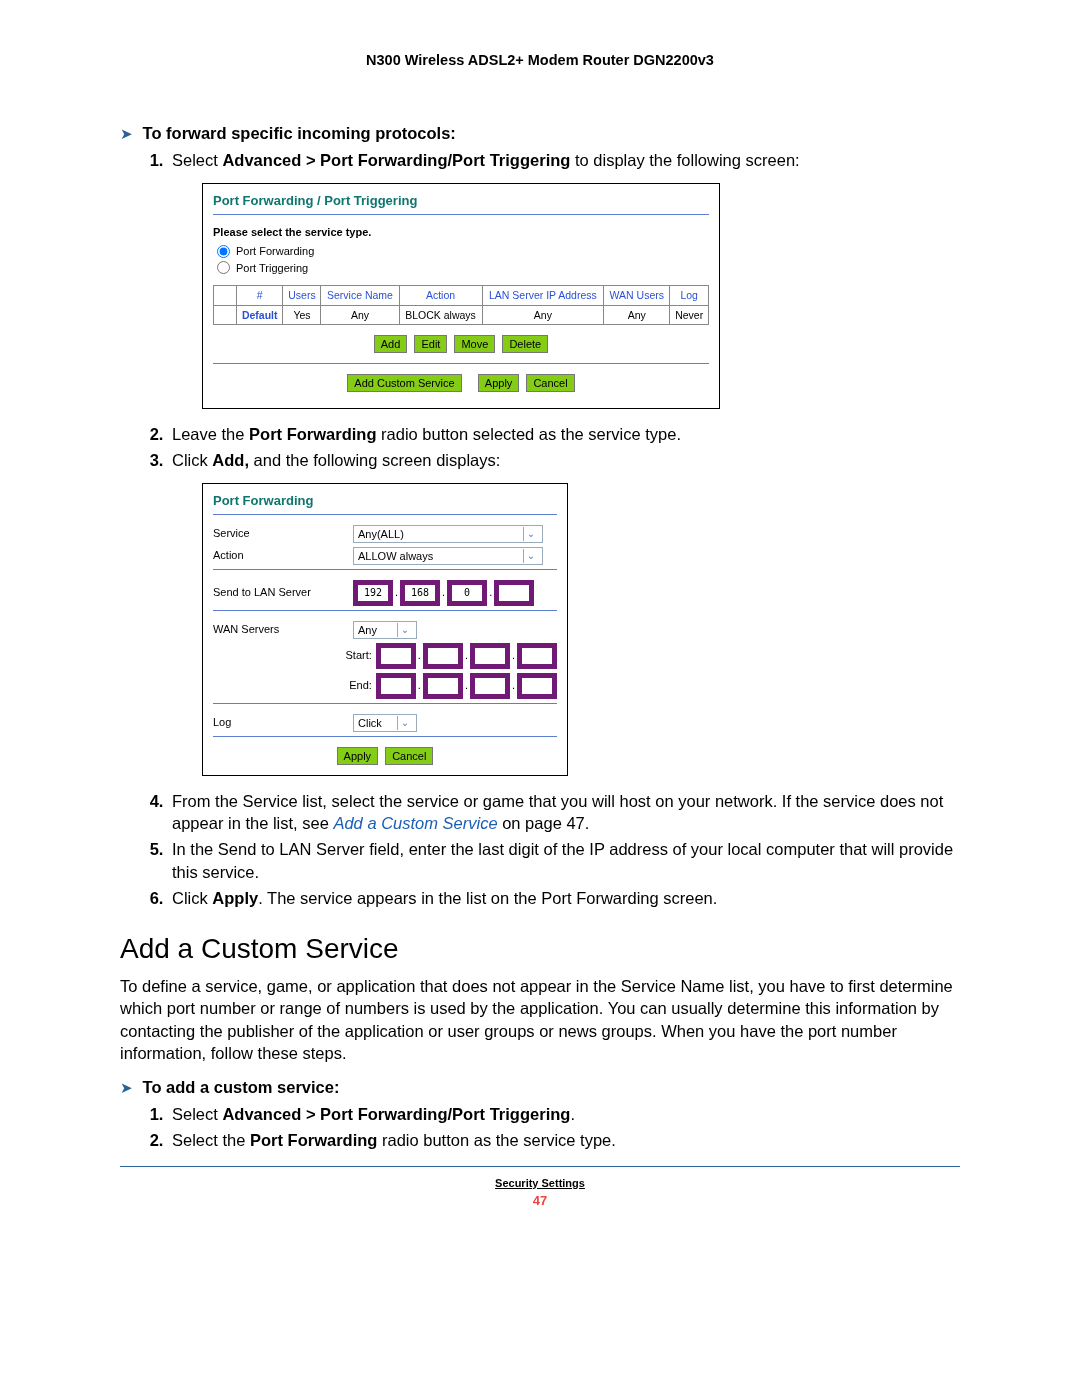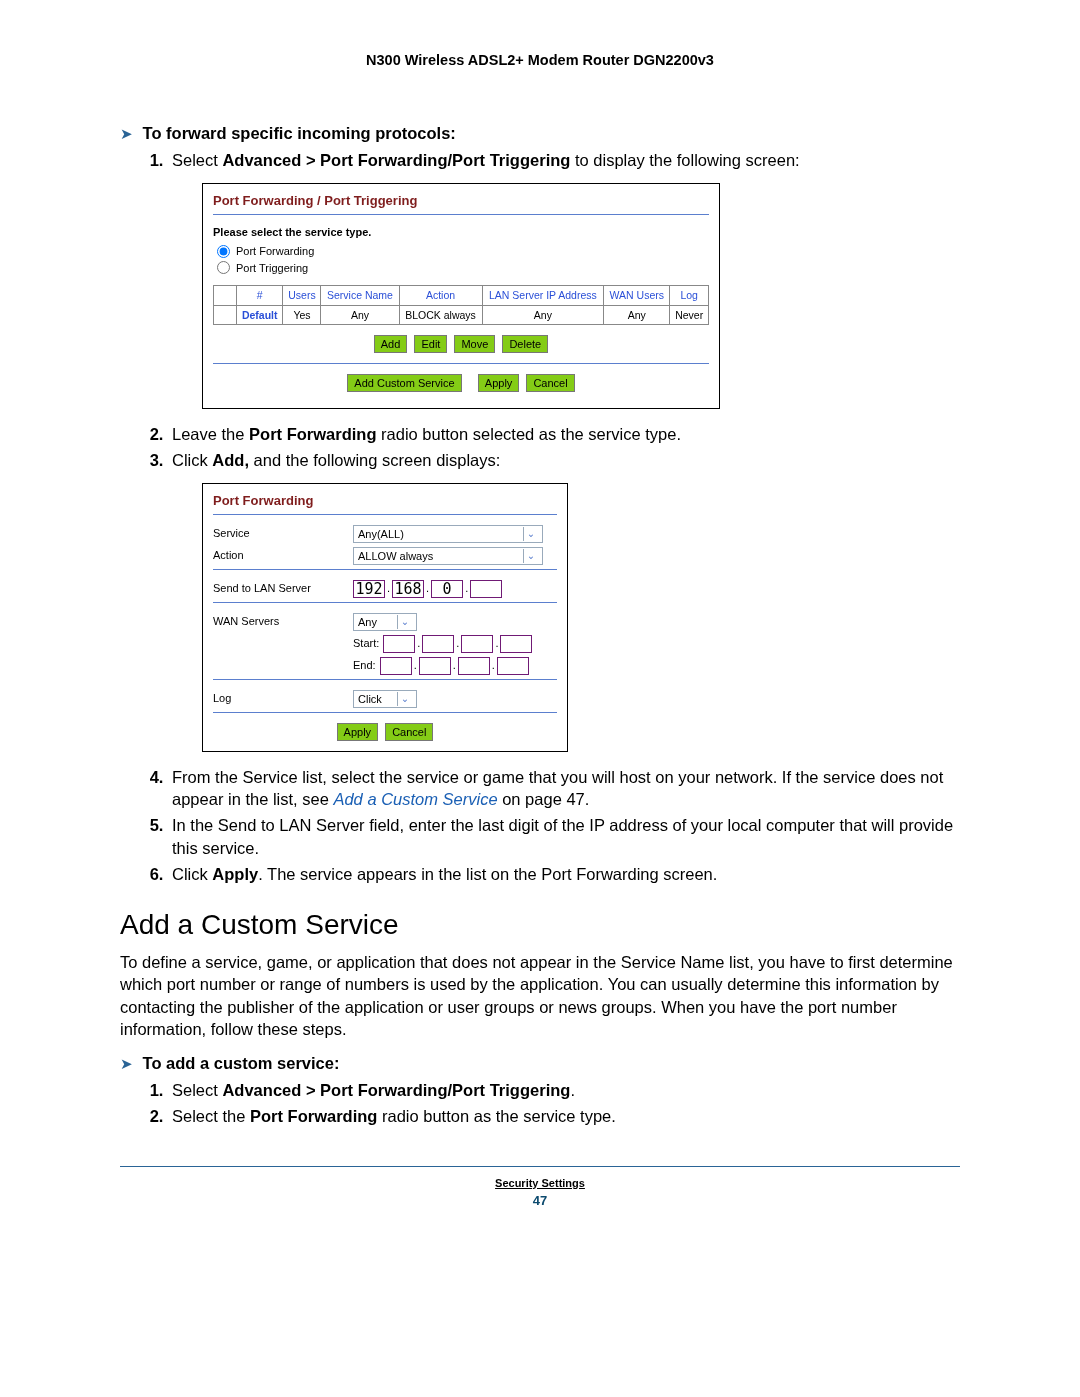--- a/index.html
+++ b/index.html
@@ -56,21 +56,21 @@
   .panel {
     border: 1px solid #000;
     margin: 12px 0 14px 30px;
     background: #fff;
     font-size: 11px;
   }
   .panel1 { width: 496px; padding: 8px 10px 16px 10px; }
   .panel2 { width: 344px; padding: 8px 10px 10px 10px; }
 
   .panel-title {
-    color: #7f1d1d;
+    color: #0f766e;
     font-weight: bold;
     font-size: 13px;
     margin-bottom: 4px;
   }
   .panel-hr { border: none; border-top: 1px solid #5b7fce; margin: 4px 0 10px 0; }
   .svc-label { font-weight: bold; font-size: 11px; margin-bottom: 4px; }
   .radio-row { display: flex; align-items: center; margin: 2px 0; font-size: 11px; }
   .radio-row input { margin: 0 6px 0 4px; }
 
   
@@ -115,21 +115,21 @@
   }
   .sel-full { width: 190px; }
   .sel-sm { width: 64px; }
   .sel .caret {
     width: 14px; height: 14px; margin-left: 4px;
     border-left: 1px solid #9ab; display: inline-flex;
     align-items: center; justify-content: center;
     color: #5b7fce; font-size: 10px;
   }
   .ip-in {
-    width: 30px; height: 16px; border: 1px solid #701a75; font-size: 15px;
+    width: 30px; height: 16px; border: 5px solid #701a75; font-size: 10px;
     text-align: center; font-family: monospace; padding: 0;
   }
   .dot { margin: 0 2px; }
 
   h2.section {
     font-weight: normal;
     font-size: 28px;
     margin: 24px 0 10px 0;
     font-family: "Segoe UI", Arial, sans-serif;
   }
@@ -139,21 +139,21 @@
     margin: 0 0 14px 0;
   }
 
   .footer {
     position: absolute;
     left: 120px; right: 120px; bottom: 40px;
     text-align: center;
   }
   .footer-hr { border: none; border-top: 1px solid #2a6496; margin-bottom: 10px; }
   .footer-t1 { font-weight: bold; font-size: 11px; text-decoration: underline; }
-  .footer-pg { color: #0c4a6e; font-weight: bold; font-size: 13px; margin-top: 4px; }
+  .footer-pg { color: #ef4444; font-weight: bold; font-size: 13px; margin-top: 4px; }
 </style>
 </head>
 <body>
 
 <div class="page">
   <div class="header-title">N300 Wireless ADSL2+ Modem Router DGN2200v3</div>
 
   <div class="arrow-line">
     <span class="arrow">➤</span>
     <span class="arrow-text">To forward specific incoming protocols:</span>

